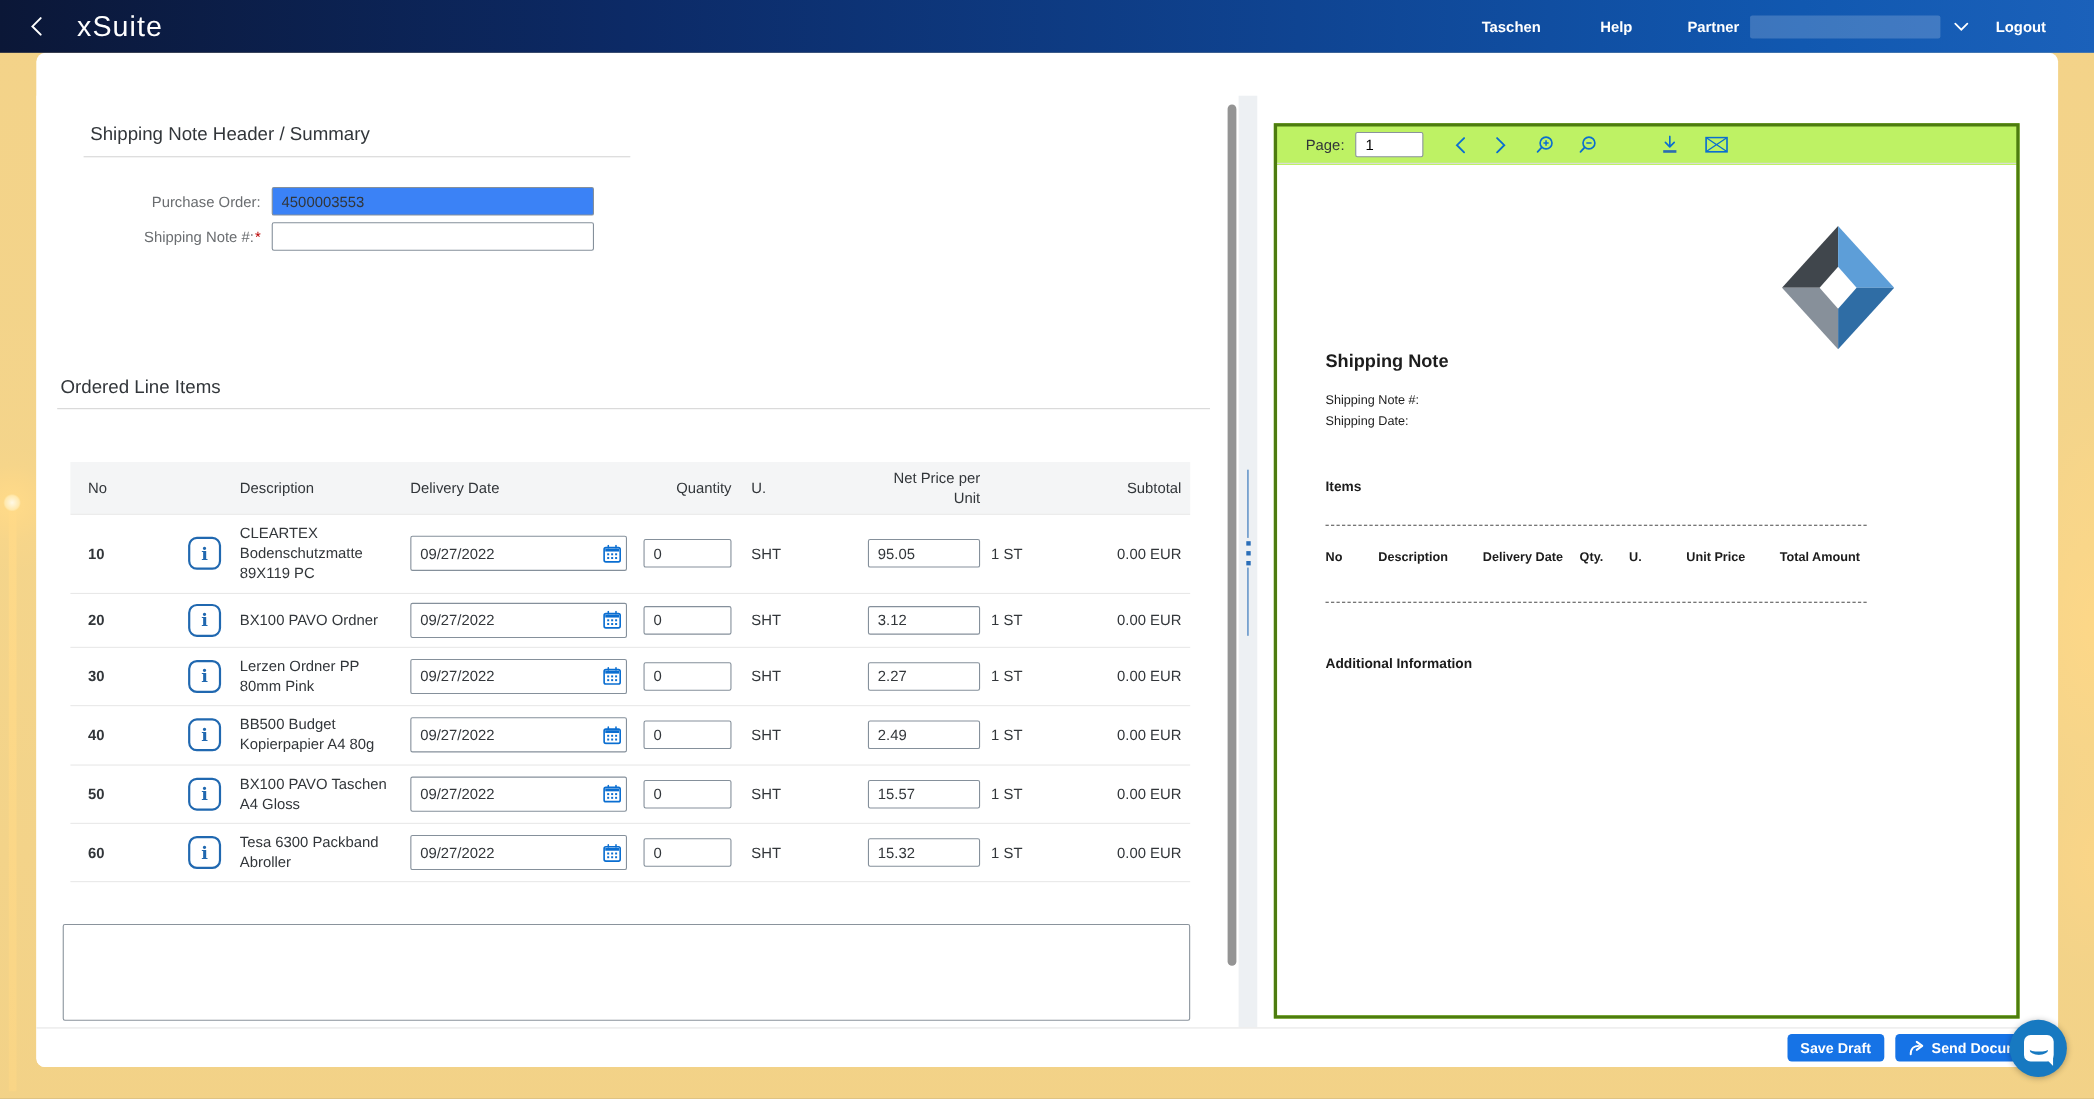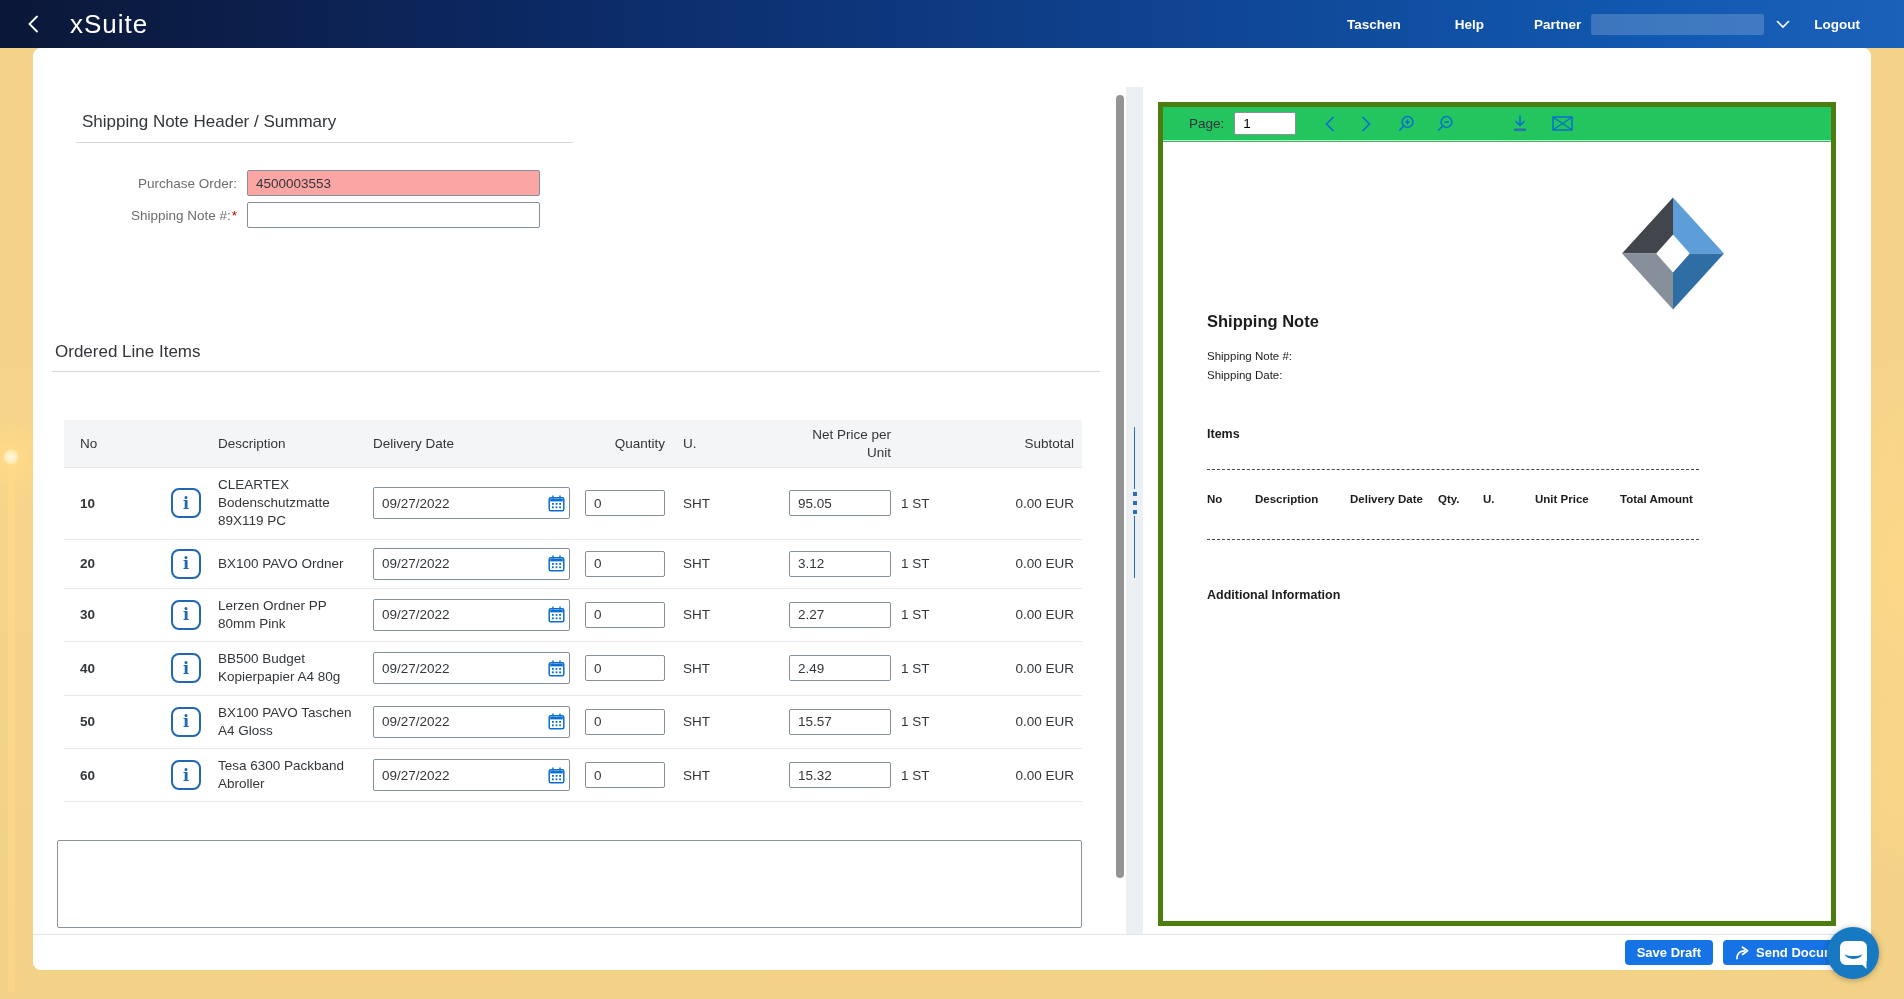--- a/index.html
+++ b/index.html
@@ -48,21 +48,21 @@
 
   .header-section { position:absolute; left:43px; top:25px; width:497px; }
   .header-section .sec-title { margin-left:6px; }
   .header-section .divider { margin-top:10px; }
 
   .form-rows { position:absolute; left:0; top:83px; }
   .form-row { display:grid; grid-template-columns:204px 293px; column-gap:10px; align-items:center; margin-bottom:6px; height:26px; }
   .form-label { text-align:right; font-size:13.5px; color:#6a6d70; white-space:nowrap; }
   .req { color:#bb0000; margin-left:1px; }
   .tinput { height:26px; border:1px solid #85909b; border-radius:2px; font-size:13.5px; color:#32363a; padding:0 8px; width:100%; font-family:"Liberation Sans",sans-serif; background:#fff; }
-  .tinput.readonly { background:#fca5a5; }
+  .tinput.readonly { background:#3b82f6; }
   .date-wrap { position:relative; width:100%; height:26px; }
   .date-wrap .tinput { padding-right:30px; }
   .date-wrap .tinput::placeholder { font-style:italic; color:#6a6d70; opacity:1; }
   .cal-btn { position:absolute; right:5px; top:50%; transform:translateY(-50%); width:18px; height:18px; border:none; background:transparent; cursor:pointer; display:flex; align-items:center; justify-content:center; padding:0; }
 
   .oli-section { position:absolute; left:0; top:255px; width:100%; }
   .oli-section .sec-title { margin-left:22px; }
   .oli-section .divider { margin:9px 14px 0 19px; }
 
   
@@ -95,21 +95,21 @@
 
   
   .vscroll { width:12px; position:relative; background:#fff; }
   .vscroll .thumb { position:absolute; left:2px; top:8px; width:8px; height:783px; background:#949494; border-radius:4px; cursor:pointer; }
   .splitter { width:17px; background:#edf0f3; position:relative; cursor:col-resize; }
   .grip { position:absolute; left:0; right:0; top:340px; display:flex; flex-direction:column; align-items:center; }
   .grip .bar { width:1.5px; height:62px; background:#2a6eb8; }
   .grip .dot { width:4px; height:4px; background:#2a6eb8; margin:2.5px 0; }
 
   
-  .pdf-pane { flex:1; margin:15px 35px 8px 15px; border:5px solid #4d7c0f; background:#22c55e; position:relative; overflow:hidden; }
+  .pdf-pane { flex:1; margin:25px 35px 8px 15px; border:3px solid #4d7c0f; background:#bef264; position:relative; overflow:hidden; }
   .pdf-toolbar { height:34px; border-bottom:1px solid #dcdcdc; display:flex; align-items:center; padding-left:26px; font-size:13.5px; }
   .page-input { width:62px; height:23px; border:1px solid #8a939c; border-radius:2px; margin-left:10px; padding:0 8px; font-size:13.5px; font-family:"Liberation Sans",sans-serif; }
   .tb-ic { background:none; border:none; cursor:pointer; display:flex; align-items:center; justify-content:center; padding:0; }
   .ic-prev { margin-left:28px; } .ic-next { margin-left:26px; } .ic-zin { margin-left:26px; } .ic-zout { margin-left:22px; } .ic-dl { margin-left:58px; } .ic-mail { margin-left:24px; }
 
   .pdf-doc { position:absolute; top:35px; left:0; right:0; bottom:0; background:#fff; color:#1c1c1c; }
   .doc-logo { position:absolute; top:55px; left:459px; width:102px; height:113px; }
   .doc-title { position:absolute; top:170px; left:44px; font-size:16.5px; font-weight:700; }
   .doc-meta { position:absolute; top:205px; left:44px; font-size:11.5px; line-height:19px; }
   .doc-items-title { position:absolute; top:285px; left:44px; font-size:12.5px; font-weight:700; }

